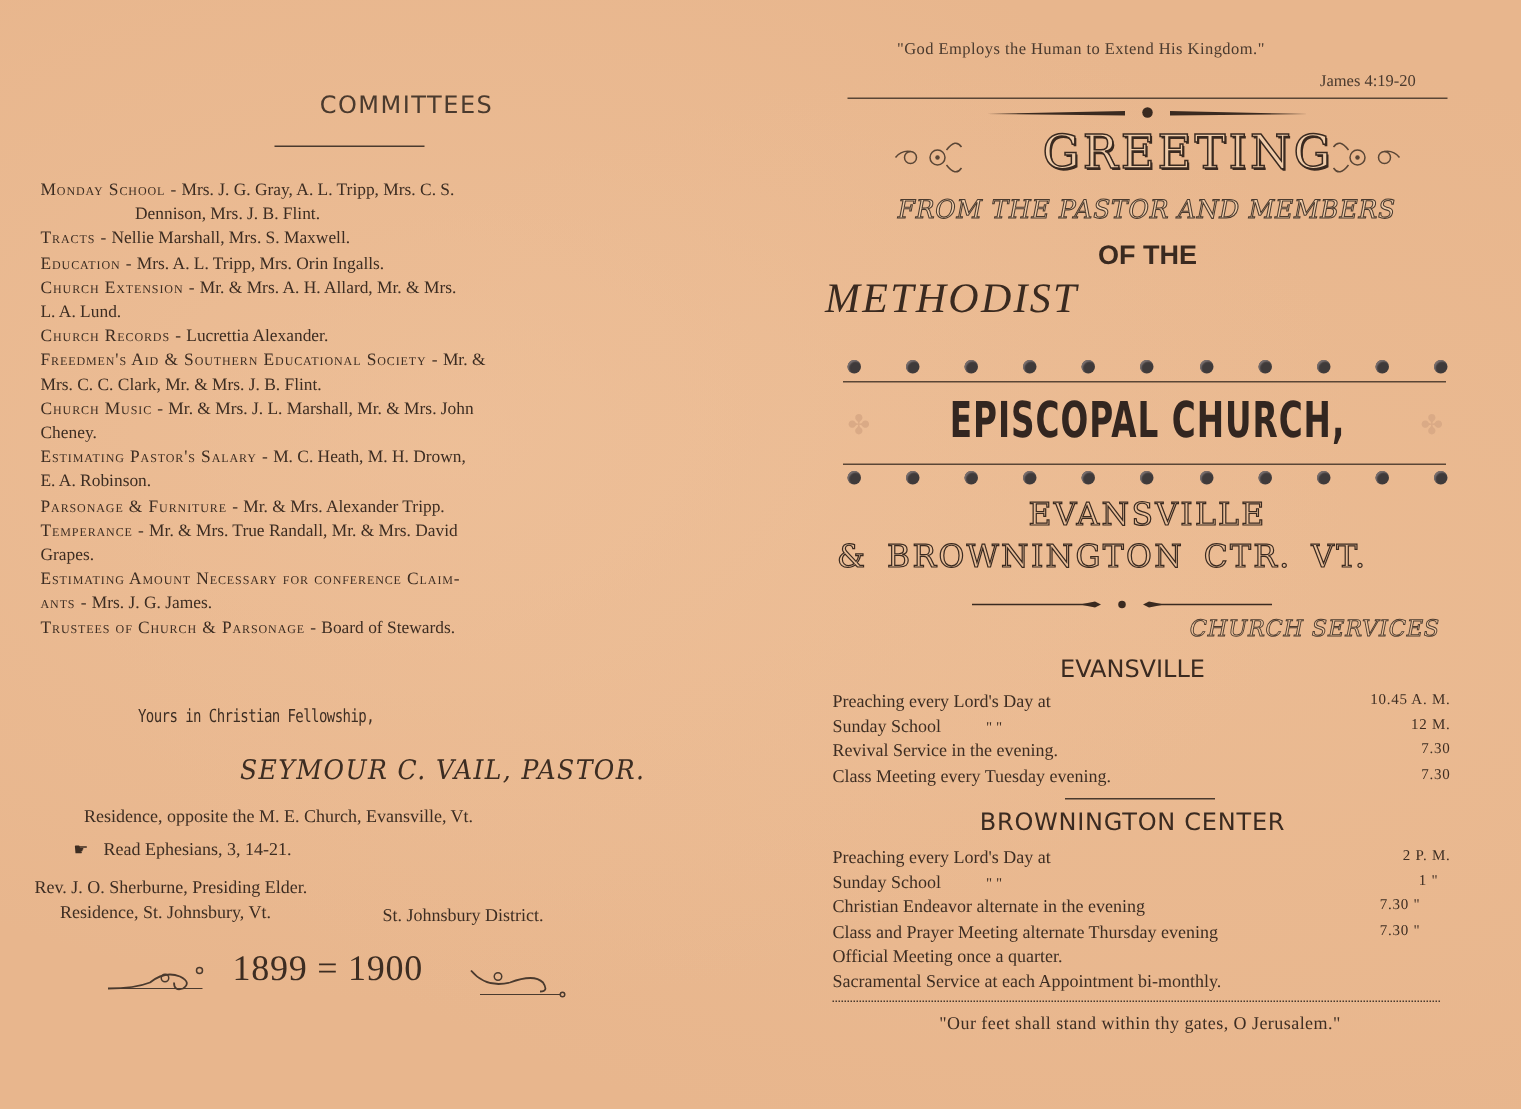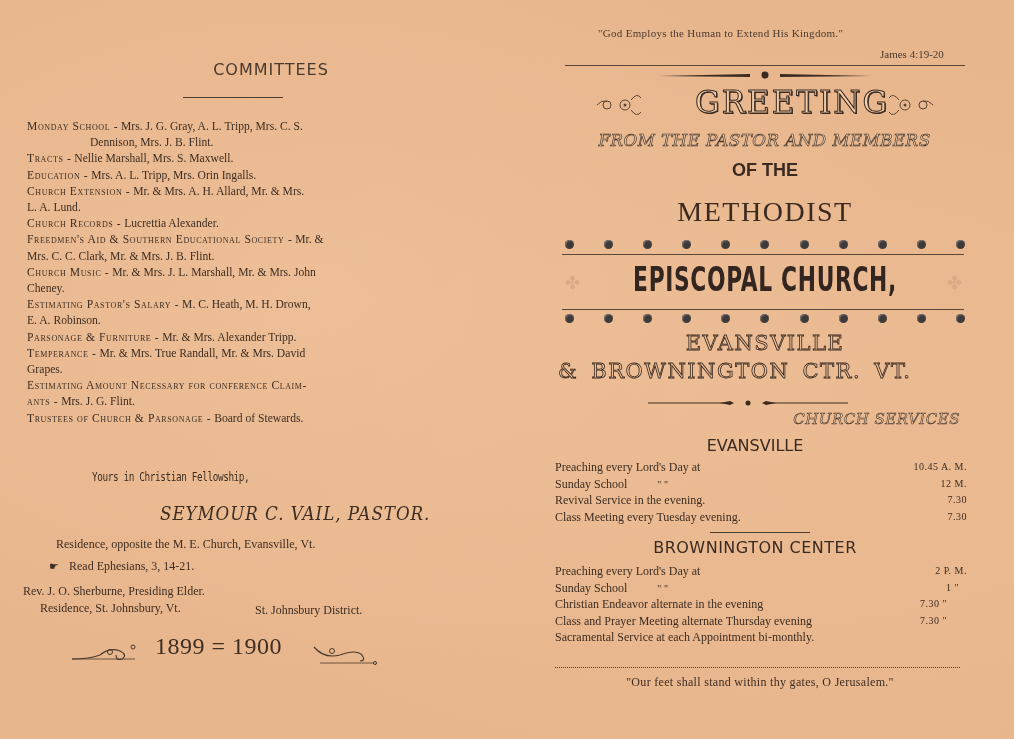--- a/index.html
+++ b/index.html
@@ -77,22 +77,22 @@
     position: absolute; left: 12px; top: 130px; width: 405px; text-align: center;
     font-family: "DejaVu Serif", serif; font-style: italic; font-size: 17px;
     color: #f0cca9; -webkit-text-stroke: 0.7px #4a3a2e; letter-spacing: 0.5px;
     transform: scaleX(0.98);
   }
   .ofthe {
     position: absolute; left: 0; width: 430px; top: 160px; text-align: center;
     font-family: "Liberation Sans", sans-serif; font-weight: bold; font-size: 18px; color: #3a2a20;
   }
   .methodist {
-    position: absolute; left: 0; width: 430px; top: 196px; text-align: center;
-    font-family: "Liberation Serif", serif; font-size: 28px; letter-spacing: 1.5px; color: #3a2a20;
+    position: absolute; left: 0; width: 430px; top: 184px; text-align: left;
+    font-family: "Liberation Serif", serif; font-size: 28px; letter-spacing: 1.5px; color: #3a2a20; font-style: italic;
   }
   .dot-row { position: absolute; left: 15px; width: 400px; height: 12px; display: flex; justify-content: space-between; }
   .dot { width: 9px; height: 9px; border-radius: 50%; background: #3f3a3a; box-shadow: inset 1px 1px 1px #7a7070; }
   .dot-rule { position: absolute; left: 12px; width: 402px; border-top: 1px solid #5a4636; }
   .episcopal {
     position: absolute; left: 0; width: 430px; top: 260px; text-align: center;
     font-family: "DejaVu Sans", sans-serif; font-weight: bold; font-size: 33px;
     color: #332620; transform: scaleX(0.66); letter-spacing: 1px;
   }
   .knot { position: absolute; top: 272px; font-size: 18px; color: #d9a985; opacity: 0.9; }
@@ -147,21 +147,21 @@
       <p class="committee-item"><span class="committee-name">Freedmen's Aid &amp; Southern Educational Society -</span><span> Mr. &amp;</span></p>
       <p class="committee-item">Mrs. C. C. Clark, Mr. &amp; Mrs. J. B. Flint.</p>
       <p class="committee-item"><span class="committee-name">Church Music -</span><span> Mr. &amp; Mrs. J. L. Marshall, Mr. &amp; Mrs. John</span></p>
       <p class="committee-item">Cheney.</p>
       <p class="committee-item"><span class="committee-name">Estimating Pastor's Salary -</span><span> M. C. Heath, M. H. Drown,</span></p>
       <p class="committee-item">E. A. Robinson.</p>
       <p class="committee-item"><span class="committee-name">Parsonage &amp; Furniture -</span><span> Mr. &amp; Mrs. Alexander Tripp.</span></p>
       <p class="committee-item"><span class="committee-name">Temperance -</span><span> Mr. &amp; Mrs. True Randall, Mr. &amp; Mrs. David</span></p>
       <p class="committee-item">Grapes.</p>
       <p class="committee-item"><span class="committee-name">Estimating Amount Necessary for conference Claim-</span></p>
-      <p class="committee-item"><span class="committee-name">ants -</span><span> Mrs. J. G. Flint.</span></p>
+      <p class="committee-item"><span class="committee-name">ants -</span><span> Mrs. J. G. James.</span></p>
       <p class="committee-item"><span class="committee-name">Trustees of Church &amp; Parsonage -</span><span> Board of Stewards.</span></p>
     </div>
 
     <div class="fellowship">Yours in Christian Fellowship,</div>
     <div class="pastor-sig">SEYMOUR C. VAIL, PASTOR.</div>
     <div class="residence1">Residence, opposite the M. E. Church, Evansville, Vt.</div>
     <div class="ephesians">
       <span class="hand-icon">☛</span><span>Read Ephesians, 3, 14-21.</span>
     </div>
     <div class="elder">Rev. J. O. Sherburne, Presiding Elder.</div>
@@ -268,19 +268,20 @@
       <div class="sched-row"><span>Class Meeting every Tuesday evening.</span><span class="sched-time">7.30</span></div>
     </div>
 
     <div class="mid-rule"></div>
     <div class="section-label" style="top:538px;font-size:16px;letter-spacing:0.5px;">BROWNINGTON CENTER</div>
     <div class="sched" style="top:563px">
       <div class="sched-row"><span>Preaching every Lord's Day at</span><span class="sched-time">2 P. M.</span></div>
       <div class="sched-row"><span>Sunday School</span><span class="ditto">"      "</span><span class="sched-time" style="right:8px">1  "</span></div>
       <div class="sched-row"><span>Christian Endeavor alternate in the evening</span><span class="sched-time" style="right:20px">7.30 "</span></div>
       <div class="sched-row"><span>Class and Prayer Meeting alternate Thursday evening</span><span class="sched-time" style="right:20px">7.30 "</span></div>
+      <div class="sched-row"><span>Official Meeting once a quarter.</span></div>
       <div class="sched-row"><span>Sacramental Service at each Appointment bi-monthly.</span></div>
     </div>
 
     <div class="dotted-rule"></div>
     <div class="closing">"Our feet shall stand within thy gates, O Jerusalem."</div>
   </div>
 </div>
 
 </body></html>

